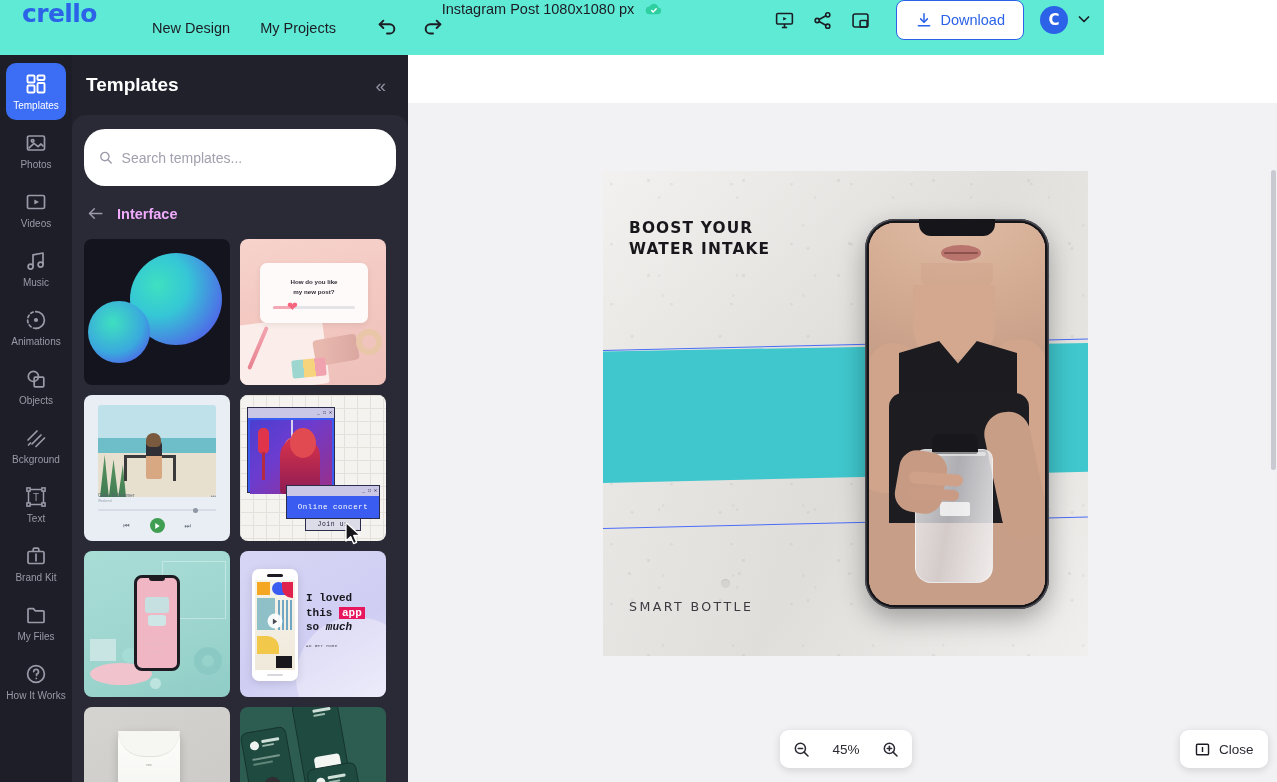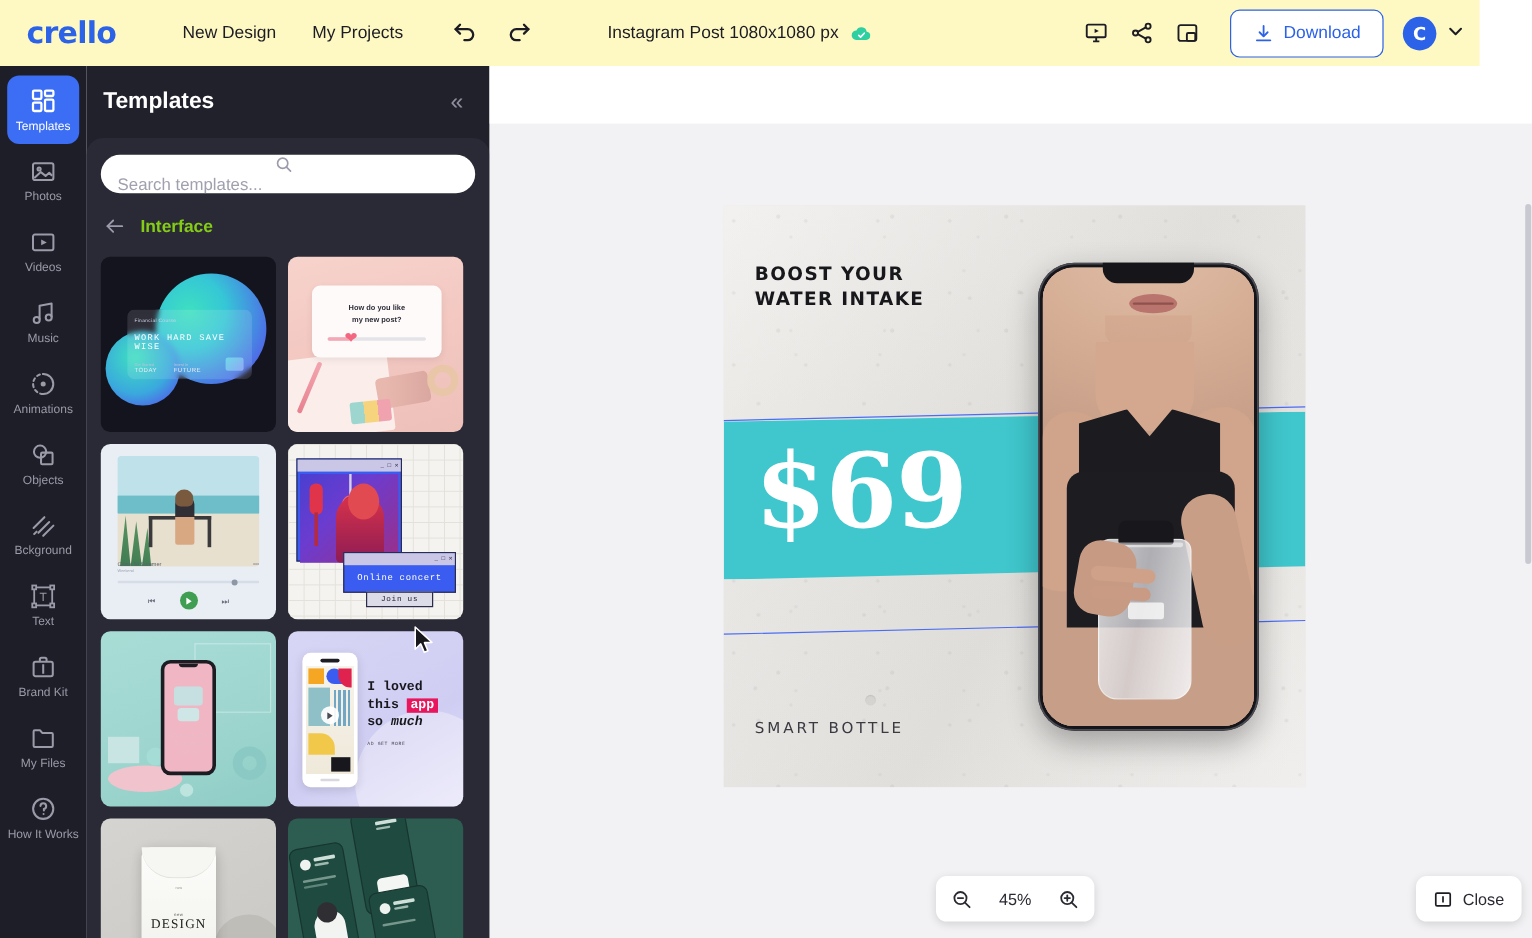--- a/index.html
+++ b/index.html
@@ -6,22 +6,22 @@
   html, body {
     width: 1277px; height: 782px;
     overflow: hidden;
     font-family: "Liberation Sans", sans-serif;
     background: #ffffff;
   }
   #app { position: relative; width: 1277px; height: 782px; }
 
   
   .topbar {
-    position: absolute; top: 0; left: 0; width: 1233px; height: 55px;
-    background: #fef9c3; display: flex; align-items: center;
+    position: absolute; top: 0; left: 0; width: 1104px; height: 55px;
+    background: #5eead4; display: flex; 
     z-index: 30;
   }
   .logo {
     margin-left: 22px; width: 92px; height: 26px;
     display: flex; align-items: center;
   }
   .logo-text {
     font-size: 25px; font-weight: 700; color: #2b62e8;
     letter-spacing: -0.6px; font-family: "DejaVu Sans", sans-serif;
   }
@@ -86,32 +86,32 @@
     justify-content: space-between; padding: 0 16px 0 14px;
   }
   .panel-title { color: #fff; font-size: 19px; font-weight: 700; }
   .collapse-btn { color: #8f8f9e; cursor: pointer; font-size: 19px; line-height: 1; padding: 4px 6px; }
   .panel-body {
     position: absolute; top: 60px; left: 0; width: 336px; height: 667px;
     background: #2a2a36; border-top-left-radius: 14px; border-top-right-radius: 14px;
     padding: 14px 12px 0 12px; overflow: hidden;
   }
   .search-wrap {
-    position: relative; height: 32px; background: #fff; border-radius: 21px;
-    display: flex; align-items: center; padding: 0 14px; margin-bottom: 18px; flex-direction: column;
+    position: relative; height: 57px; background: #fff; border-radius: 21px;
+    display: flex; align-items: center; padding: 0 14px; margin-bottom: 18px;
   }
   .search-ico { color: #9b9bab; margin-right: 8px; display: block; }
   .search-input {
     border: none; outline: none; font-size: 14px; color: #33333f;
     width: 100%; background: transparent; font-family: "Liberation Sans", sans-serif;
   }
   .search-input::placeholder { color: #a0a0ae; }
   .cat-row { display: flex; align-items: center; gap: 12px; margin-bottom: 16px; padding-left: 2px; }
   .back-arrow { color: #9b9bab; cursor: pointer; display: block; }
-  .cat-name { color: #84cc16; font-size: 14.5px; font-weight: 700; }
+  .cat-name { color: #f0abfc; font-size: 14.5px; font-weight: 700; }
   .grid { display: grid; grid-template-columns: 146px 146px; gap: 10px; }
   .thumb {
     width: 146px; height: 146px; border-radius: 8px; overflow: hidden;
     position: relative; cursor: pointer; background: #33333f;
   }
 
   
   .t1 { background: #14141f; }
   .t1 .blob-a {
     position: absolute; width: 92px; height: 92px; border-radius: 50%;
@@ -634,35 +634,20 @@
             <polyline points="10.5 6 4.5 12 10.5 18"></polyline>
         </svg>
         <span class="cat-name">Interface</span>
       </div>
 
       <div class="grid">
 
         <div class="thumb t1">
           <div class="blob-a"></div>
           <div class="blob-b"></div>
-          <div class="card">
-            <div class="c-lbl">Financial Course</div>
-            <div class="c-main">WORK HARD SAVE WISE</div>
-            <div class="c-foot">
-              <div>
-                <div class="c-f-sm">Get Started</div>
-                <div class="c-f-bg">TODAY</div>
-              </div>
-              <div>
-                <div class="c-f-sm">Invest In</div>
-                <div class="c-f-bg">FUTURE</div>
-              </div>
-            </div>
-            <div class="chip"></div>
-          </div>
         </div>
 
         <div class="thumb t2">
           <div class="paper"></div>
           <div class="pen"></div>
           <div class="clips"></div>
           <div class="tape"></div>
           <div class="swatch"></div>
           <div class="card2">
             <div class="c2-t">
@@ -815,21 +800,20 @@
       <div class="concrete"></div>
       <div class="dimple"></div>
 
       <div class="teal-band"></div>
 
       <div class="headline">
         <span>BOOST YOUR</span><br>
         <span>WATER INTAKE</span>
       </div>
 
-      <div class="price">$69</div>
       <div class="smartbottle">SMART BOTTLE</div>
 
       <div class="guide g1"></div>
       <div class="guide g2"></div>
 
       <div class="phone">
         <div class="phone-screen">
           <div class="sk-bg"></div>
           <div class="chin"></div>
           <div class="lips"></div>

